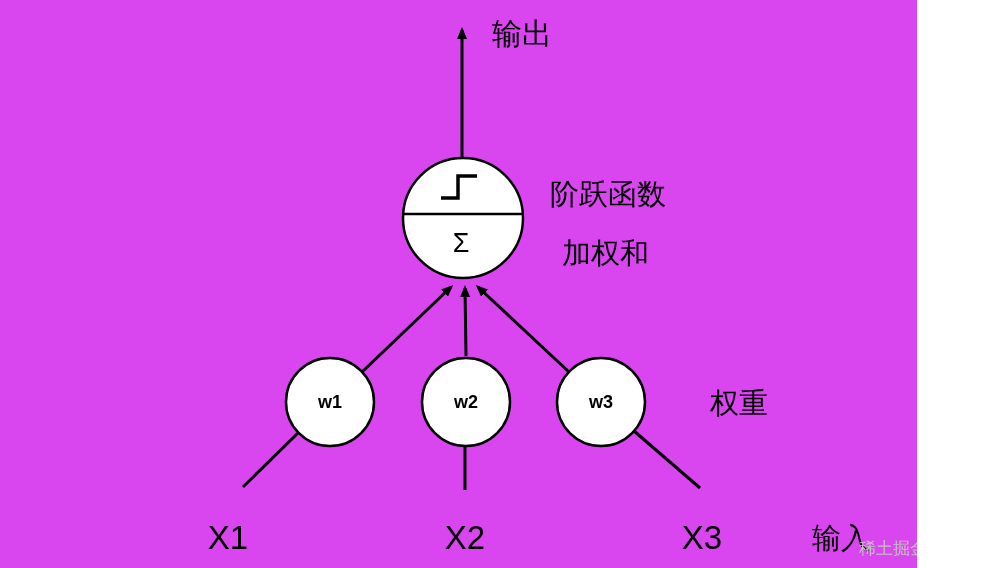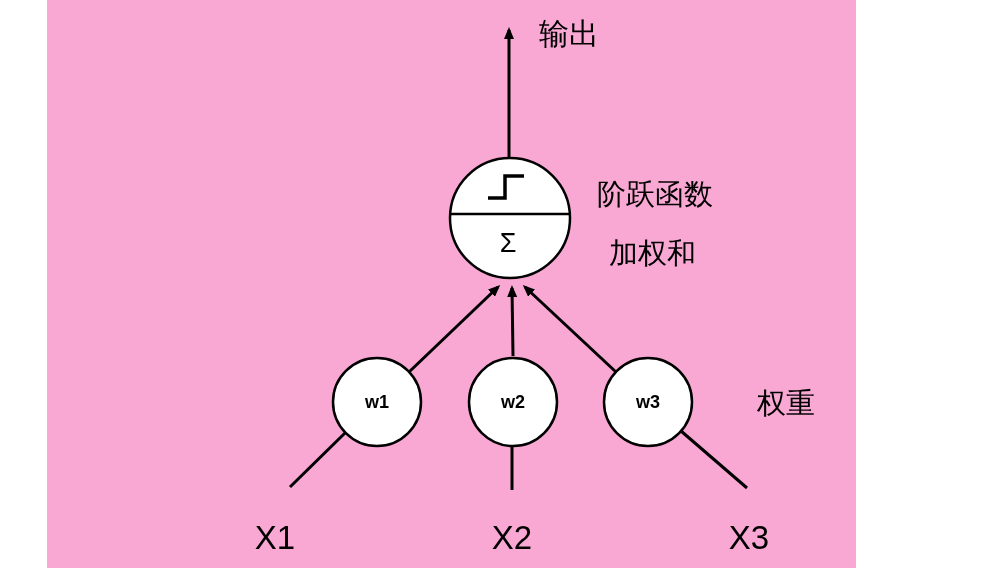--- a/index.html
+++ b/index.html
@@ -2,26 +2,25 @@
 <html><head>
 <meta charset="utf-8">
 <style>
   html, body {
     margin: 0;
     padding: 0;
     background: #ffffff;
   }
   .canvas {
     position: relative;
-    width: 809px;
+    width: 917px;
     height: 568px;
-    background: #f9a8d4;
+    background: #d946ef;
     overflow: hidden;
     font-family: "Liberation Sans", sans-serif;
-    margin-left: 47px;
   }
   svg {
     display: block;
   }
   .stroke-line {
     stroke: #000000;
     stroke-width: 3;
     fill: none;
   }
   .node-circle {

